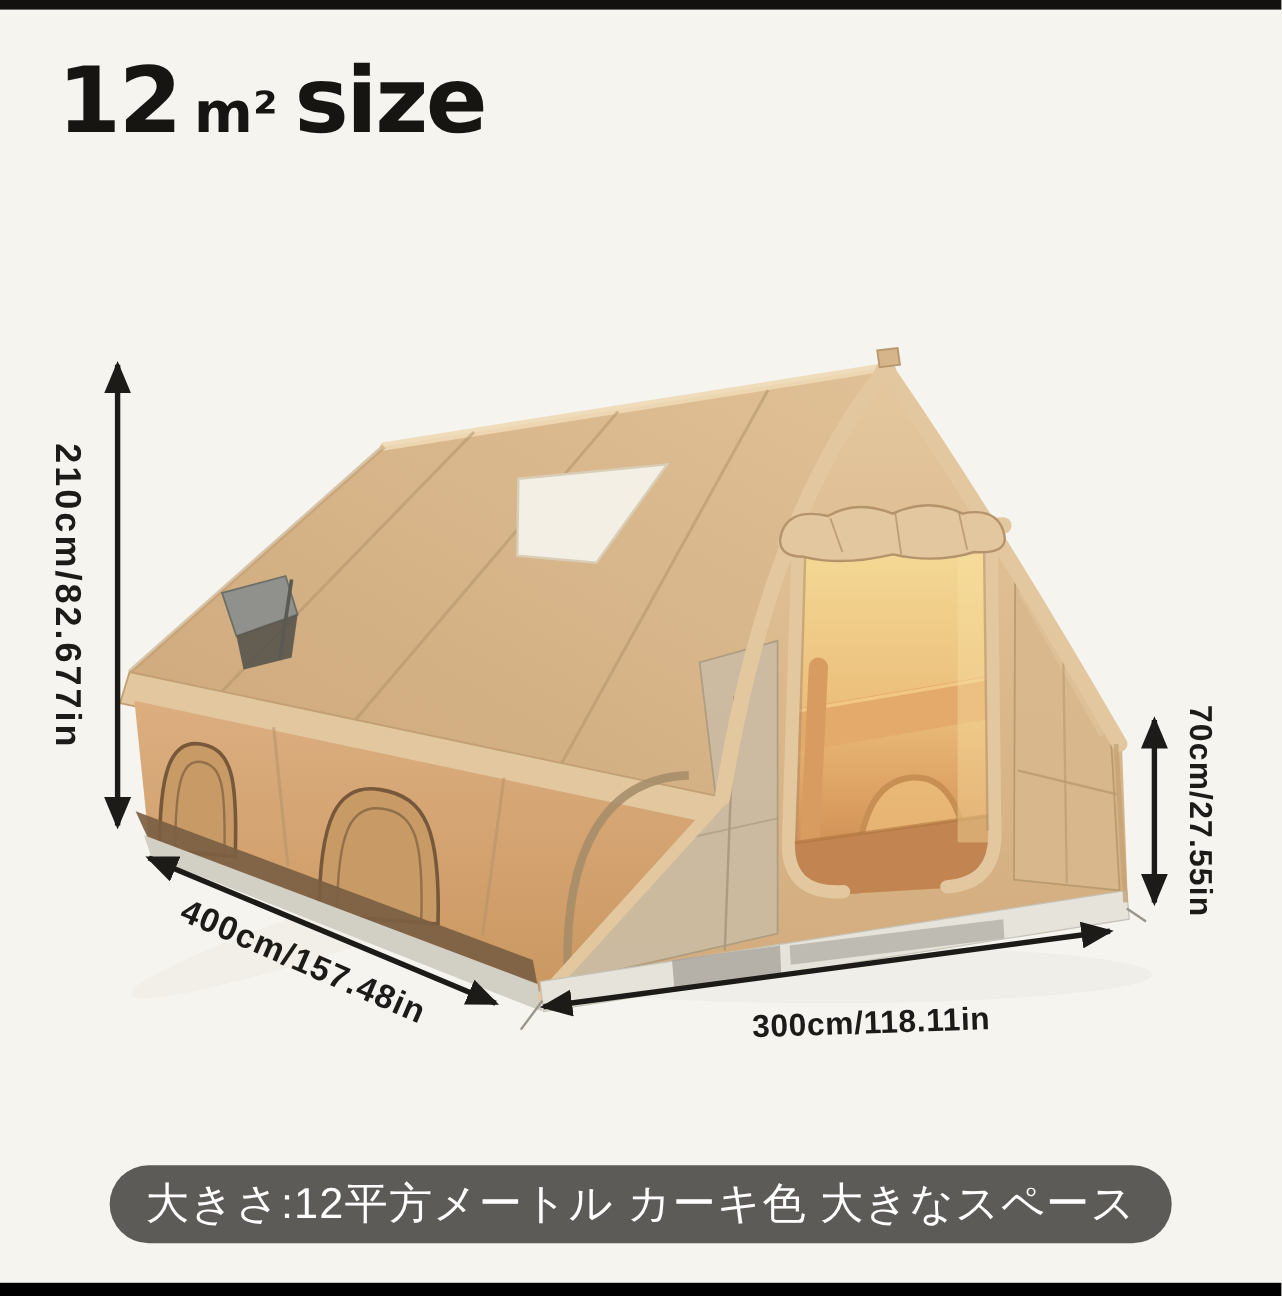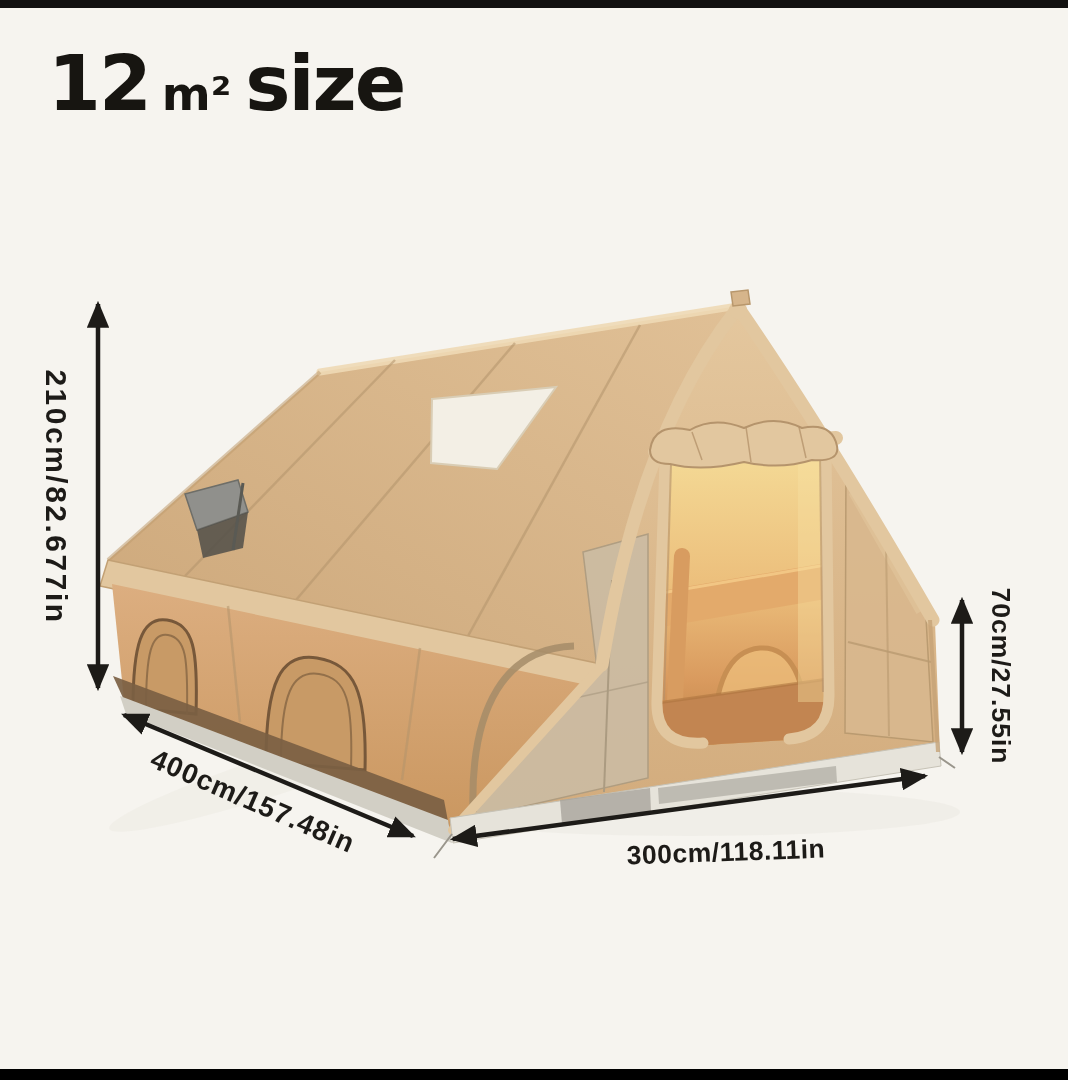--- a/index.html
+++ b/index.html
@@ -167,15 +167,18 @@
       <line class="dim-line" x1="453" y1="839" x2="925" y2="776" marker-start="url(#ah)" marker-end="url(#ah)"></line>
       <line class="dim-line" x1="962" y1="600" x2="962" y2="752" marker-start="url(#ah)" marker-end="url(#ah)"></line>
 
       <text class="dim-label" x="56" y="497" transform="rotate(90 56 497)" text-anchor="middle" dominant-baseline="central" font-size="30" letter-spacing="2.5">210cm/82.677in</text>
       <text class="dim-label" x="253" y="801" transform="rotate(23.5 253 801)" text-anchor="middle" dominant-baseline="central" font-size="28" letter-spacing="1">400cm/157.48in</text>
       <text class="dim-label" x="726" y="852" transform="rotate(-2 726 852)" text-anchor="middle" dominant-baseline="central" font-size="26.5" letter-spacing="0.5">300cm/118.11in</text>
       <text class="dim-label" x="1001" y="676" transform="rotate(90 1001 676)" text-anchor="middle" dominant-baseline="central" font-size="26.5" letter-spacing="1">70cm/27.55in</text>
     </g>
   </svg>
 
+  <div class="caption">
+      <span>大きさ:12平方メートル カーキ色 大きなスペース</span>
+    </div>
 
   <div class="bar bottom"></div>
 </div>
 
 </body></html>

